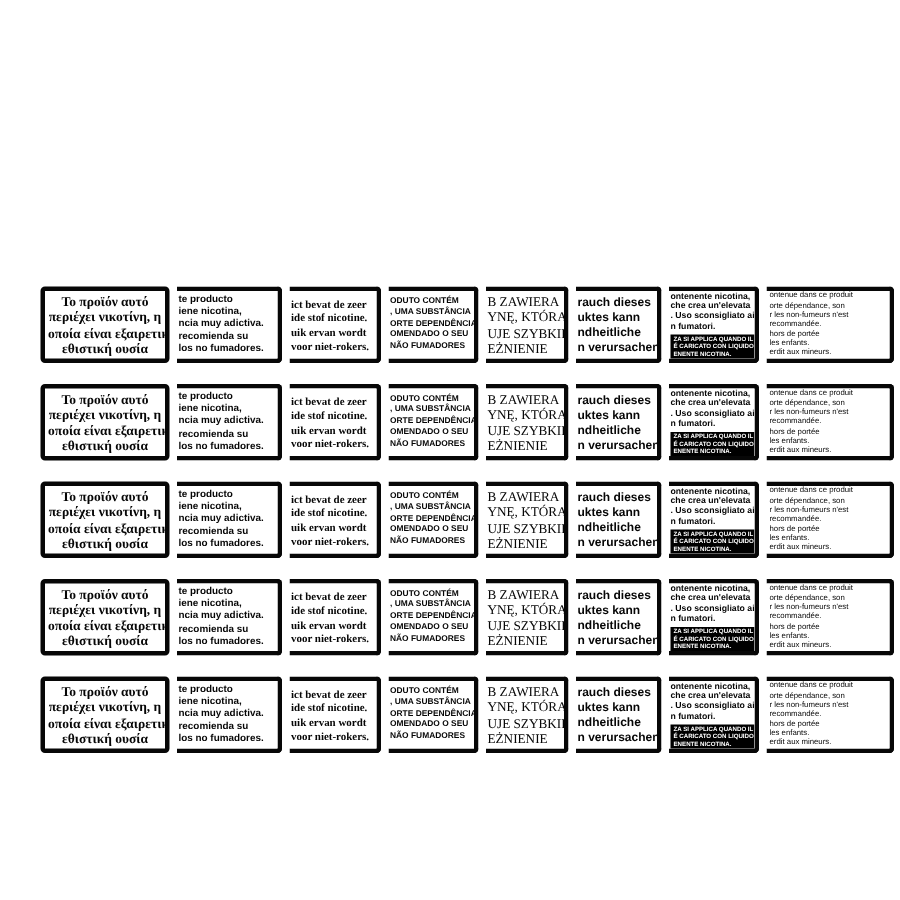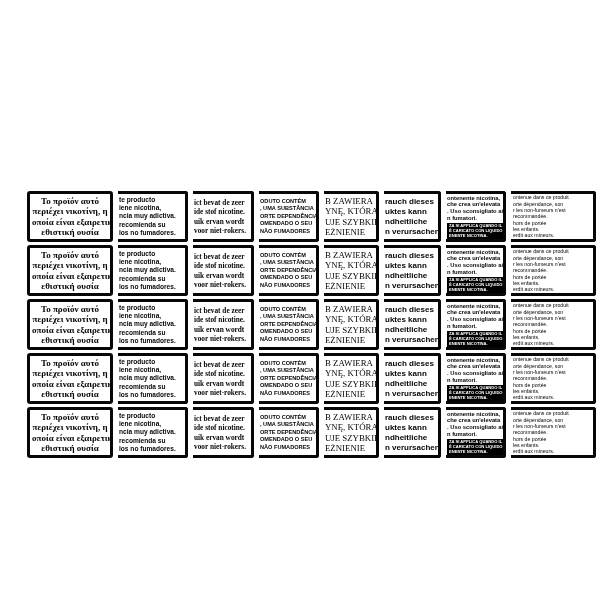--- a/index.html
+++ b/index.html
@@ -13,21 +13,21 @@
   .sheet {
     position: absolute;
     top: 191px;
     left: 27px;
     width: 571px;
   }
   .label-row {
     display: flex;
     align-items: flex-start;
     gap: 5px;
-    margin-bottom: 3px;
+    margin-bottom: 14px;
   }
   .cell {
     background: #ffffff;
     border: 3px solid #070707;
     border-radius: 3px;
     box-sizing: border-box;
     height: 51px;
     display: flex;
     flex-direction: column;
     justify-content: center;

